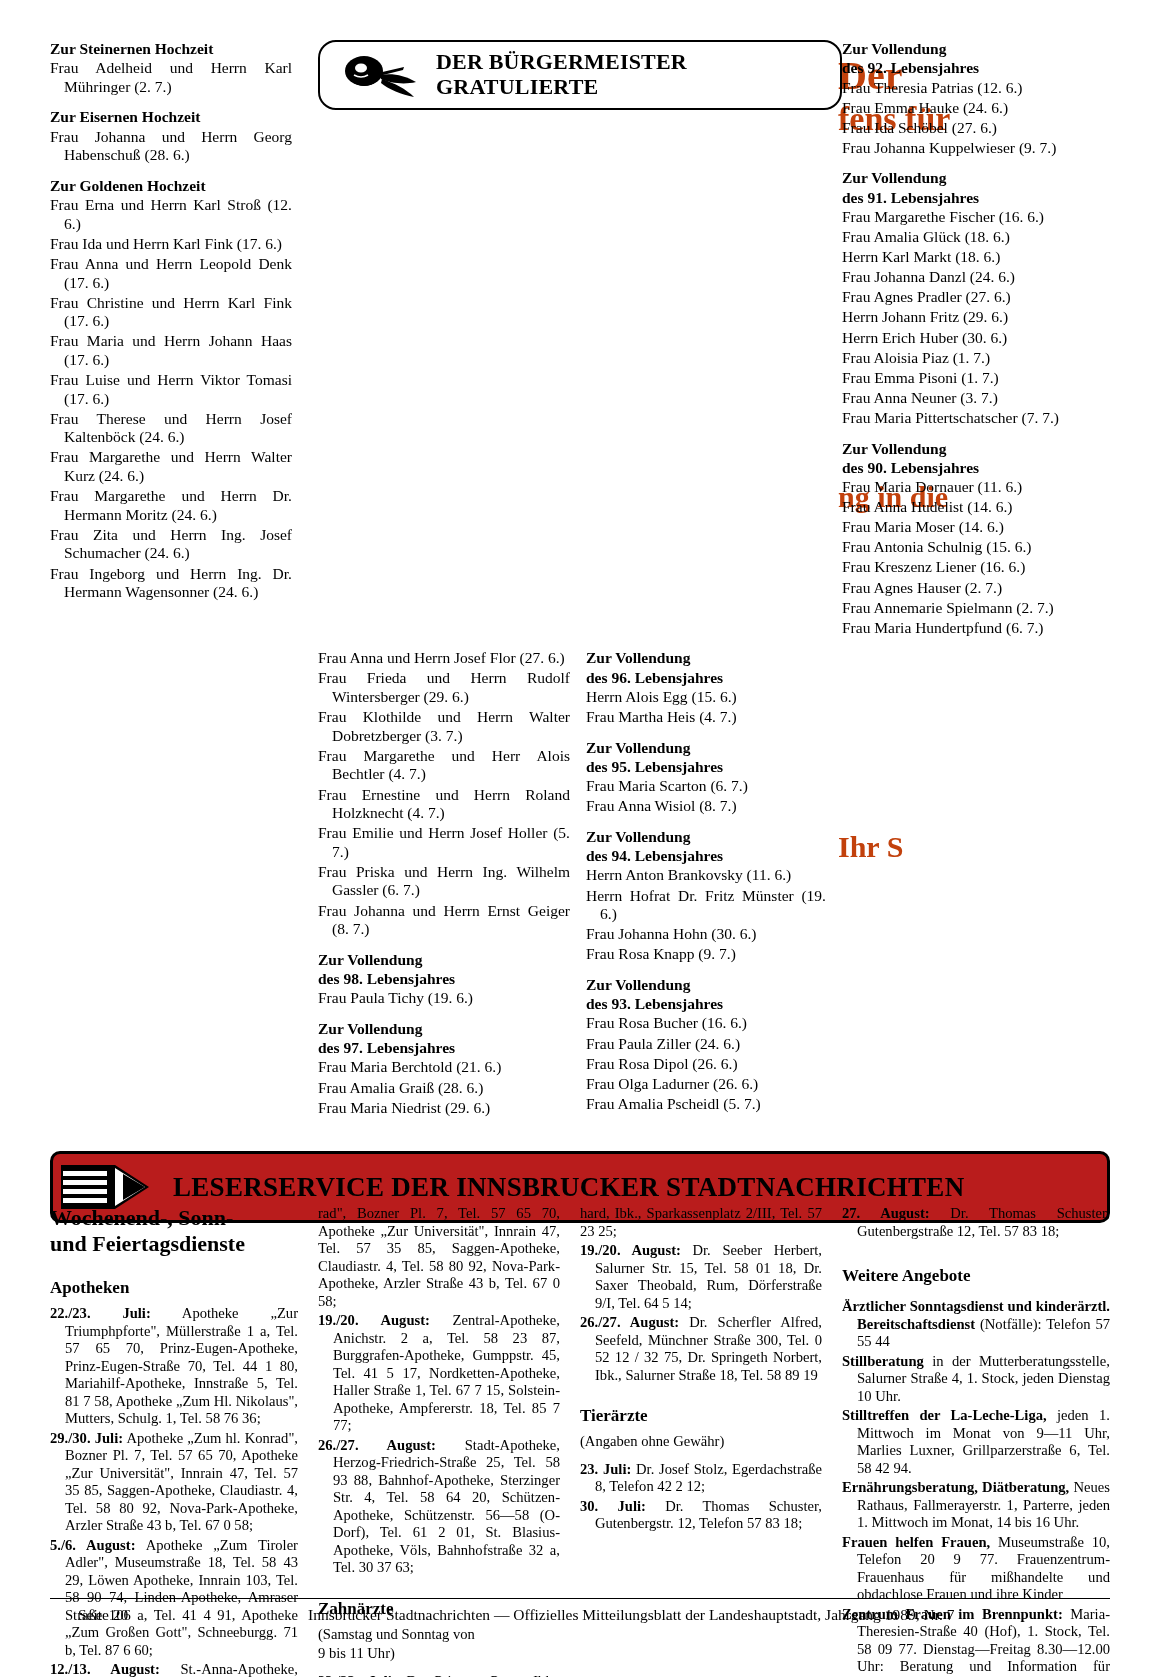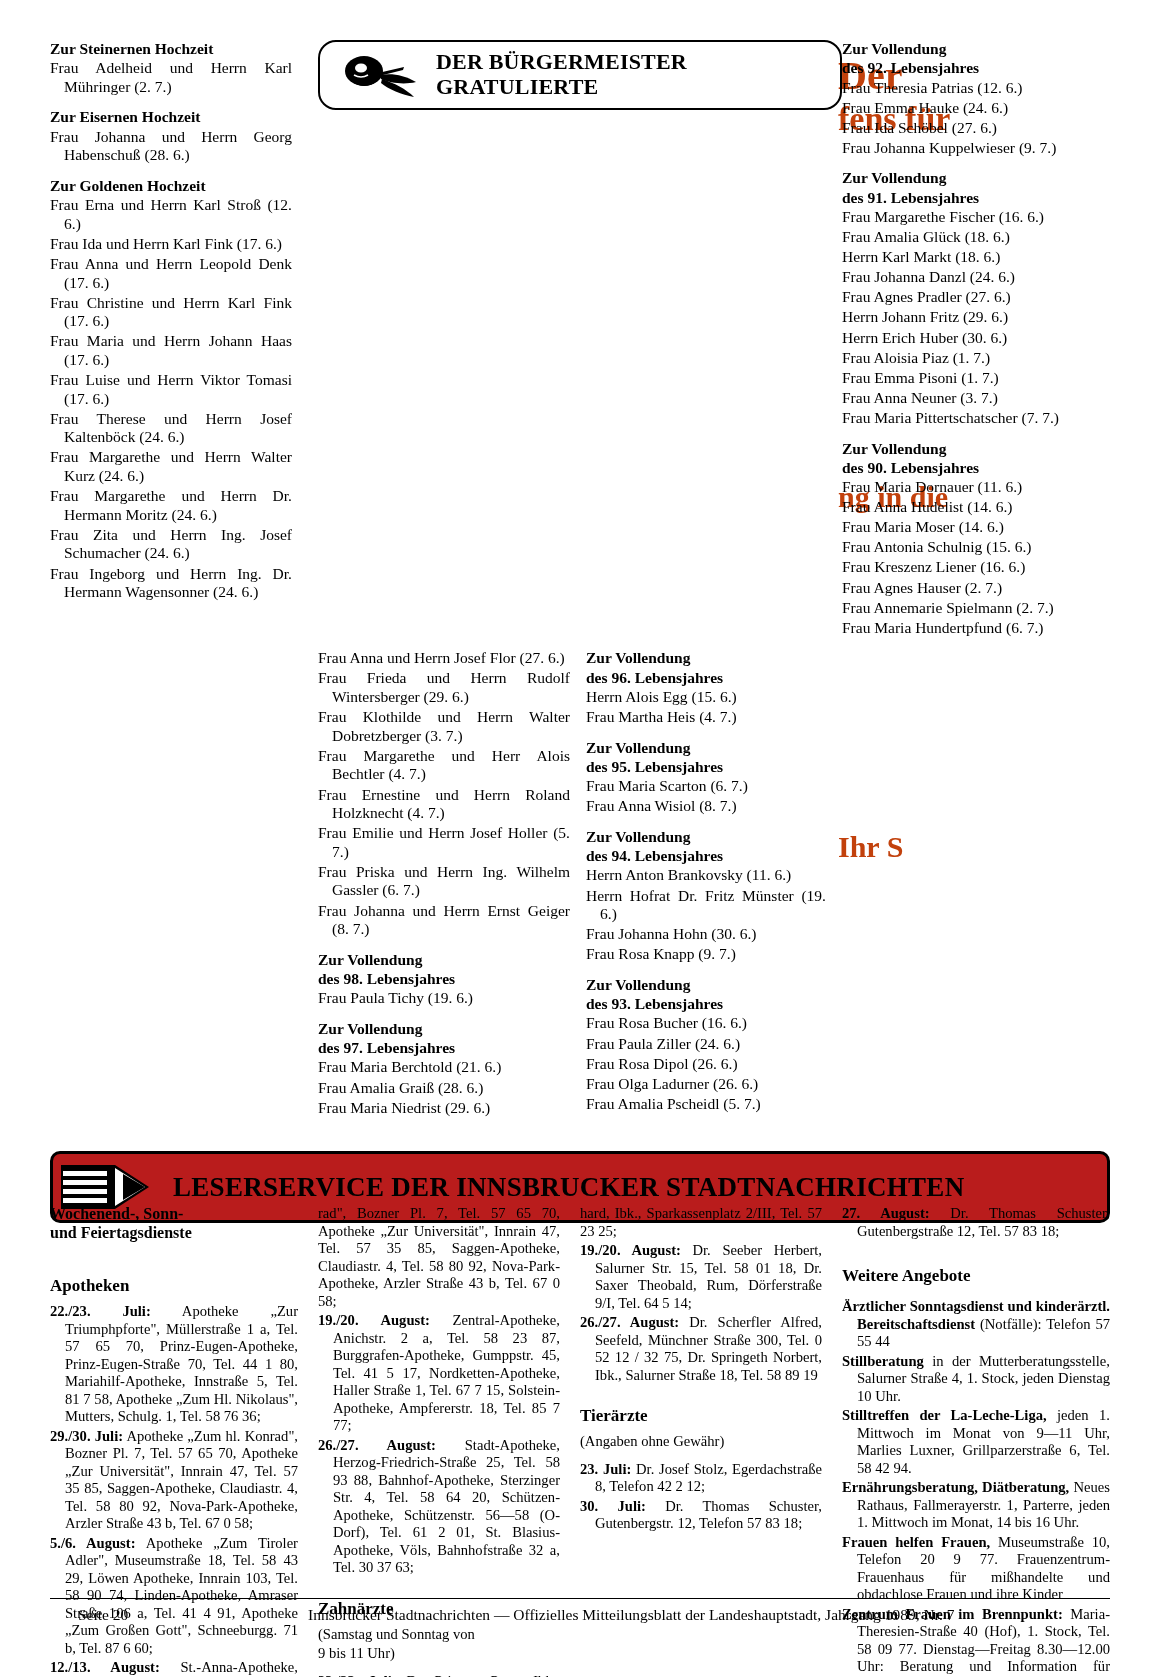--- a/index.html
+++ b/index.html
@@ -125,24 +125,24 @@
     width: 1060px;
     display: flex;
   }
   .lcol { box-sizing: border-box; }
   .lcol-1 { width: 268px; padding-right: 20px; }
   .lcol-2 { width: 262px; padding-right: 20px; }
   .lcol-3 { width: 262px; padding-right: 20px; }
   .lcol-4 { width: 268px; }
 
   h2.bigtitle {
-    font-size: 16px;
+    font-size: 22px;
     font-weight: bold;
     line-height: 1.16;
-    margin: 0 0 34px 0;
+    margin: 0 0 22px 0;
     font-family: "Liberation Serif", serif;
   }
   h4.sub {
     font-size: 17px;
     font-weight: bold;
     margin: 0 0 7px 0;
     font-family: "Liberation Serif", serif;
   }
   h4.sub.spaced { margin-top: 22px; }
   p.item {

